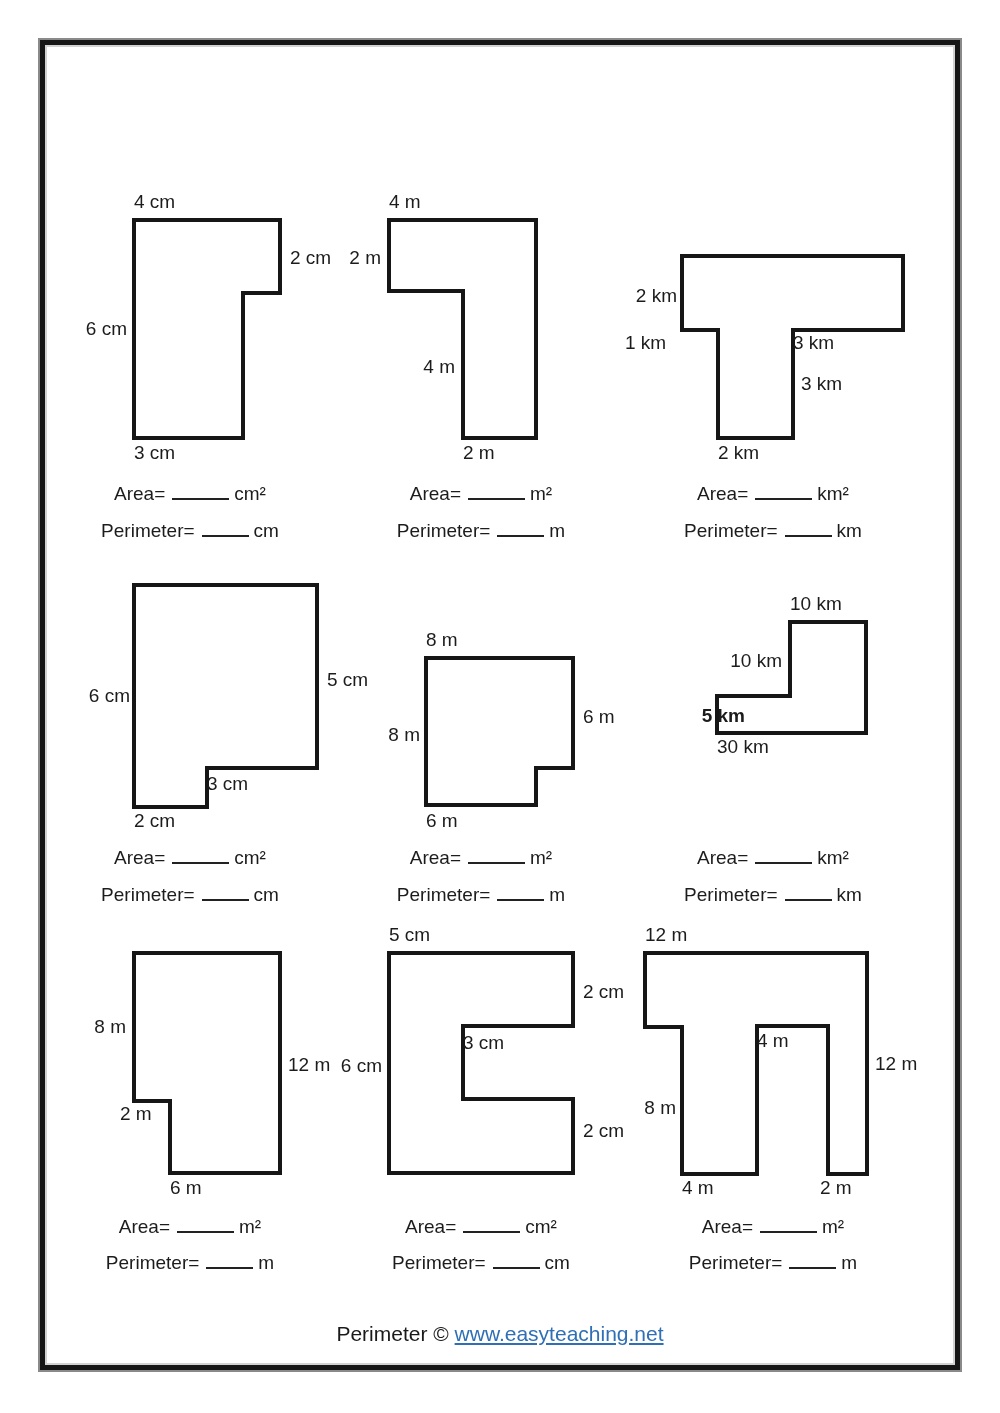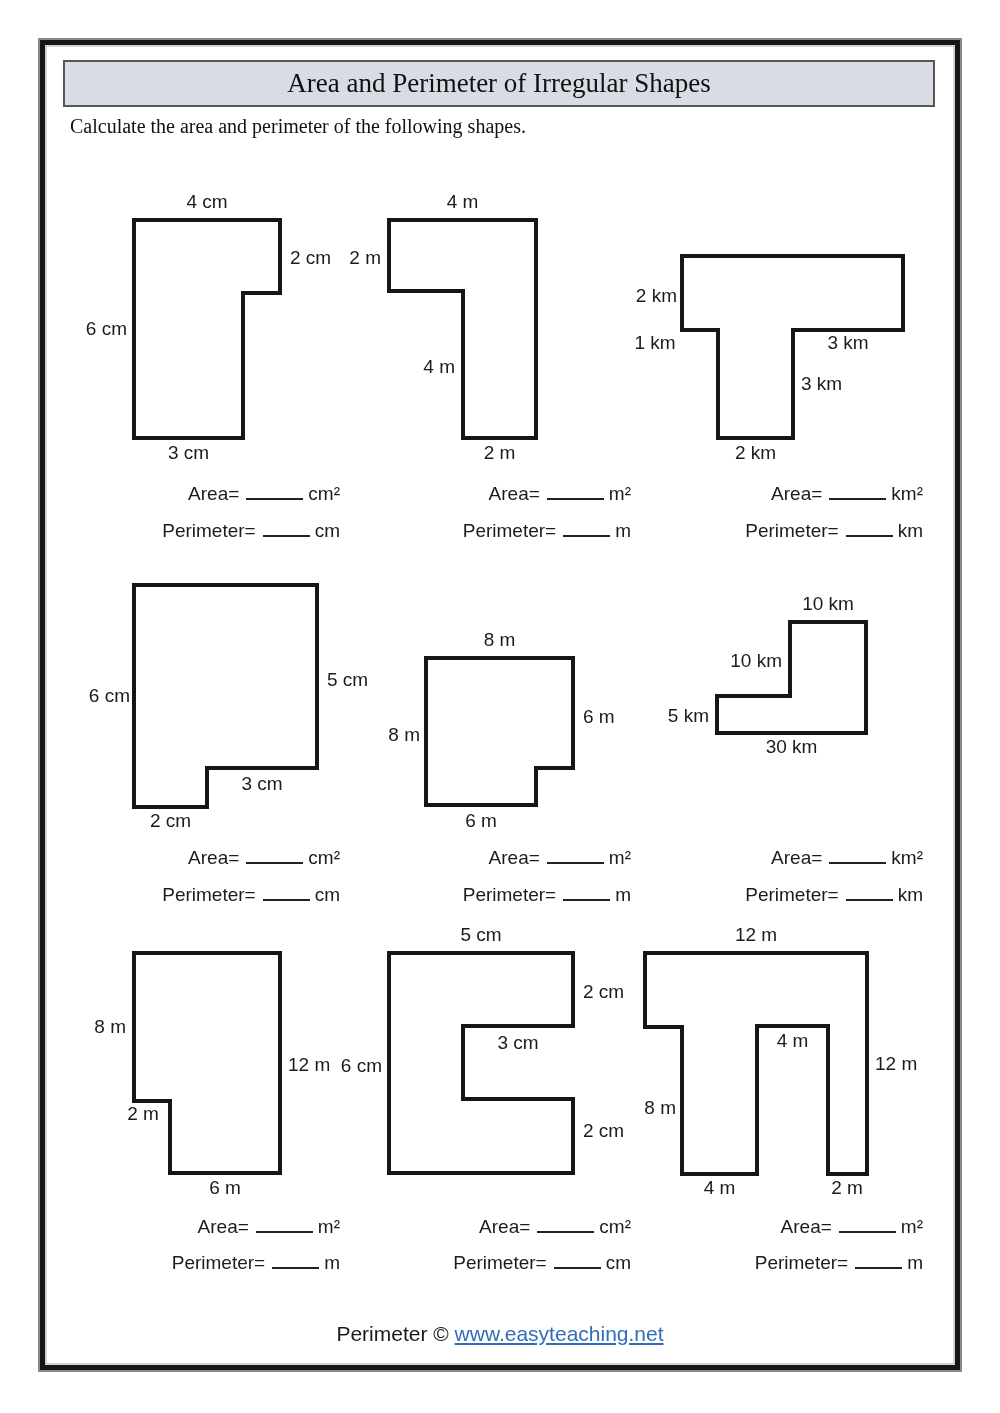--- a/index.html
+++ b/index.html
@@ -10,40 +10,36 @@
          box-shadow:0 0 0 2px #8a8a8a, inset 0 0 0 2px #d2d2d2;}
   #title-box{position:absolute;left:63px;top:60px;width:868px;height:43px;
              background:#d8dde5;border:2px solid #54565a;
              display:flex;align-items:center;justify-content:center;}
   #title-box .t{font-family:"Liberation Serif",serif;font-size:27px;color:#111;}
   #subtitle{position:absolute;left:70px;top:115px;font-family:"Liberation Serif",serif;
             font-size:20px;color:#111;}
   svg.shape{position:absolute;overflow:visible;}
   svg.shape polygon{fill:#ffffff;stroke:#161616;stroke-width:4;stroke-linejoin:miter;}
   .dim{position:absolute;font-size:19px;line-height:21px;white-space:nowrap;color:#1c1c1c;}
-  .c{text-align:center;} .r{text-align:right;} .l{text-align:left;}
-  .ans{position:absolute;width:300px;text-align:right;font-size:19px;line-height:21px;
+  .c{text-align:left;} .r{text-align:right;} .l{text-align:left;}
+  .ans{position:absolute;width:300px;text-align:center;font-size:19px;line-height:21px;
        white-space:nowrap;color:#1c1c1c;}
   .blank{display:inline-block;height:15px;border-bottom:2px solid #222;
          margin-left:7px;margin-right:5px;}
   .blank-a{width:57px;} .blank-p{width:47px;}
   #footer{position:absolute;left:40px;top:1322px;width:920px;text-align:center;
           font-size:21px;color:#1a1a1a;}
   #footer a{color:#2f6fb5;text-decoration:underline;text-align:right;}
 </style>
 </head>
 <body>
 
 <div id="page">
   <div id="frame"></div>
 
-  <div id="title-box">
-    <span class="t">Area and Perimeter of Irregular Shapes</span>
-  </div>
-  <div id="subtitle">Calculate the area and perimeter of the following shapes.</div>
 
   <svg class="shape" style="left:134px;top:220px;" width="146" height="218">
     <polygon points="0,0 146,0 146,73 109,73 109,218 0,218"></polygon>
   </svg>
   <div class="dim c" style="left:134px;top:191px;width:146px;">4 cm</div>
   <div class="dim l" style="left:290px;top:247px;width:52px;">2 cm</div>
   <div class="dim r" style="left:75px;top:318px;width:52px;">6 cm</div>
   <div class="dim c" style="left:134px;top:442px;width:109px;">3 cm</div>
   <div class="ans" style="left:40px;top:483px;">
     <span>Area=</span><span class="blank blank-a"></span><span>cm²</span>
@@ -107,21 +103,21 @@
   </div>
   <div class="ans" style="left:331px;top:884px;">
     <span>Perimeter=</span><span class="blank blank-p"></span><span>m</span>
   </div>
 
   <svg class="shape" style="left:717px;top:622px;" width="149" height="111">
     <polygon points="73,0 149,0 149,111 0,111 0,74 73,74"></polygon>
   </svg>
   <div class="dim c" style="left:790px;top:593px;width:76px;">10 km</div>
   <div class="dim r" style="left:718px;top:650px;width:64px;">10 km</div>
-  <div class="dim r" style="left:655px;top:705px;width:54px;">5 km</div>
+  <div class="dim r" style="left:691px;top:705px;width:54px;font-weight:bold;">5 km</div>
   <div class="dim c" style="left:717px;top:736px;width:149px;">30 km</div>
   <div class="ans" style="left:623px;top:847px;">
     <span>Area=</span><span class="blank blank-a"></span><span>km²</span>
   </div>
   <div class="ans" style="left:623px;top:884px;">
     <span>Perimeter=</span><span class="blank blank-p"></span><span>km</span>
   </div>
 
   <svg class="shape" style="left:134px;top:953px;" width="146" height="220">
     <polygon points="0,0 146,0 146,220 36,220 36,148 0,148"></polygon>

